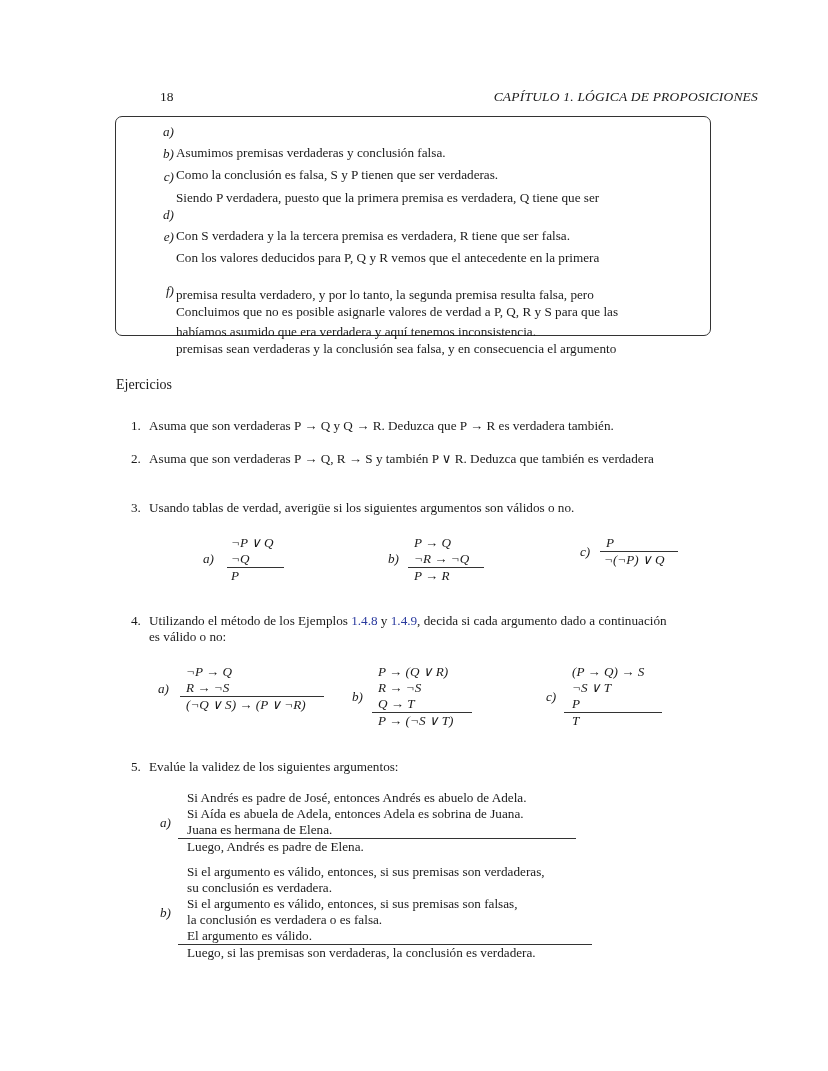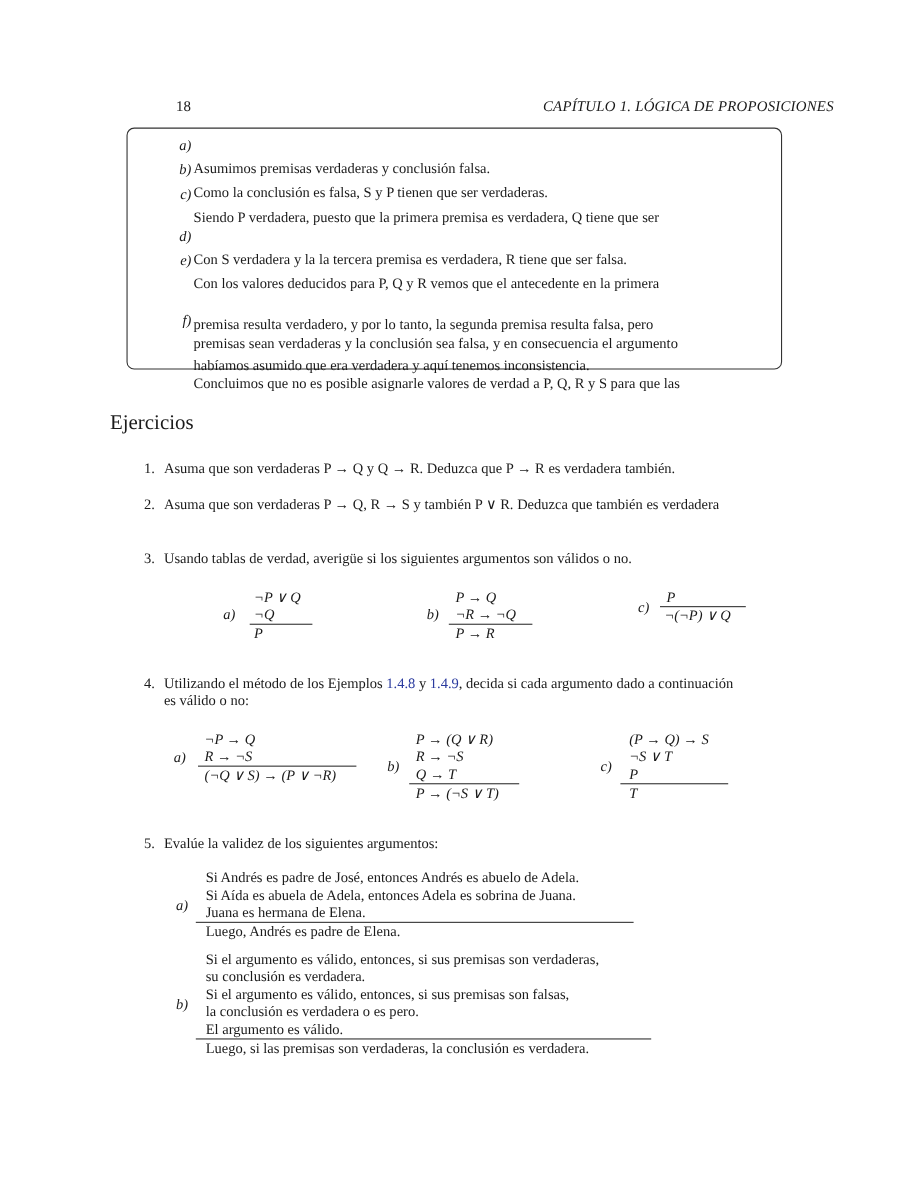--- a/index.html
+++ b/index.html
@@ -16,21 +16,21 @@
   .header .chap { position: absolute; right: 0; top: 0; font-size: 13.5px; font-style: italic; letter-spacing: 0.2px; }
 
   .box {
     position: absolute; left: 115px; top: 116px; width: 596px; height: 220px;
     border: 1.4px solid #333; border-radius: 7px; box-sizing: border-box;
   }
   .box-item { position: absolute; left: 60px; width: 520px; }
   .box-item .lbl { position: absolute; left: -24px; top: 0; width: 22px; text-align: right; font-style: italic; }
   .box-item .txt { display: block; text-align: justify; margin-top: 21px; }
 
-  .section-title { position: absolute; left: 100px; top: 377px; font-size: 19px; font-family: "Liberation Serif", serif; text-align: center; }
+  .section-title { position: absolute; left: 116px; top: 377px; font-size: 14px; font-family: "Liberation Serif", serif; text-align: center; }
 
   .ex { position: absolute; left: 131px; width: 583px; }
   .ex .num { position: absolute; left: 0; top: 0; }
   .ex .txt { display: block; margin-left: 18px; text-align: justify; }
   .link { color: #2a3a9e; }
 
   .arg { position: absolute; }
   .arg .lbl { position: absolute; font-style: italic; }
   .arg .lines { position: absolute; }
   .arg .line { white-space: nowrap; height: 16px; line-height: 16px; }
@@ -67,22 +67,22 @@
       <span class="txt">Con S verdadera y la la tercera premisa es verdadera, R tiene que ser falsa.</span>
     </div>
     <div class="box-item" style="top:112px">
       <span class="lbl">e)</span>
       <span class="txt">Con los valores deducidos para P, Q y R vemos que el antecedente en la primera</span>
       <span class="txt">premisa resulta verdadero, y por lo tanto, la segunda premisa resulta falsa, pero</span>
       <span class="txt">habíamos asumido que era verdadera y aquí tenemos inconsistencia.</span>
     </div>
     <div class="box-item" style="top:166px">
       <span class="lbl">f)</span>
+      <span class="txt">Concluimos que no es posible asignarle valores de verdad a P, Q, R y S para que las</span>
       <span class="txt">premisas sean verdaderas y la conclusión sea falsa, y en consecuencia el argumento</span>
-      <span class="txt">Concluimos que no es posible asignarle valores de verdad a P, Q, R y S para que las</span>
     </div>
   </div>
 
   <div class="section-title">Ejercicios</div>
 
   <div class="ex" style="top:418px">
     <span class="num">1.</span>
     <span class="txt">Asuma que son verdaderas P → Q y Q → R. Deduzca que P → R es verdadera también.</span>
   </div>
 
@@ -178,20 +178,20 @@
       <div class="line" style="padding-left:9px">Luego, Andrés es padre de Elena.</div>
     </div>
   </div>
 
   <div class="nat" style="left:158px; top:864px;">
     <span class="it" style="position:absolute; left:2px; top:41px;">b)</span>
     <div style="position:absolute; left:20px; top:0; width:414px;">
       <div class="line" style="padding-left:9px">Si el argumento es válido, entonces, si sus premisas son verdaderas,</div>
       <div class="line" style="padding-left:9px">su conclusión es verdadera.</div>
       <div class="line" style="padding-left:9px">Si el argumento es válido, entonces, si sus premisas son falsas,</div>
-      <div class="line" style="padding-left:9px">la conclusión es verdadera o es pero.</div>
+      <div class="line" style="padding-left:9px">la conclusión es verdadera o es falsa.</div>
       <div class="line" style="padding-left:9px">El argumento es válido.</div>
       <div class="rule" style="border-top:1px solid #333"></div>
       <div class="line" style="padding-left:9px">Luego, si las premisas son verdaderas, la conclusión es verdadera.</div>
     </div>
   </div>
 
 </div>
 
 </body></html>

